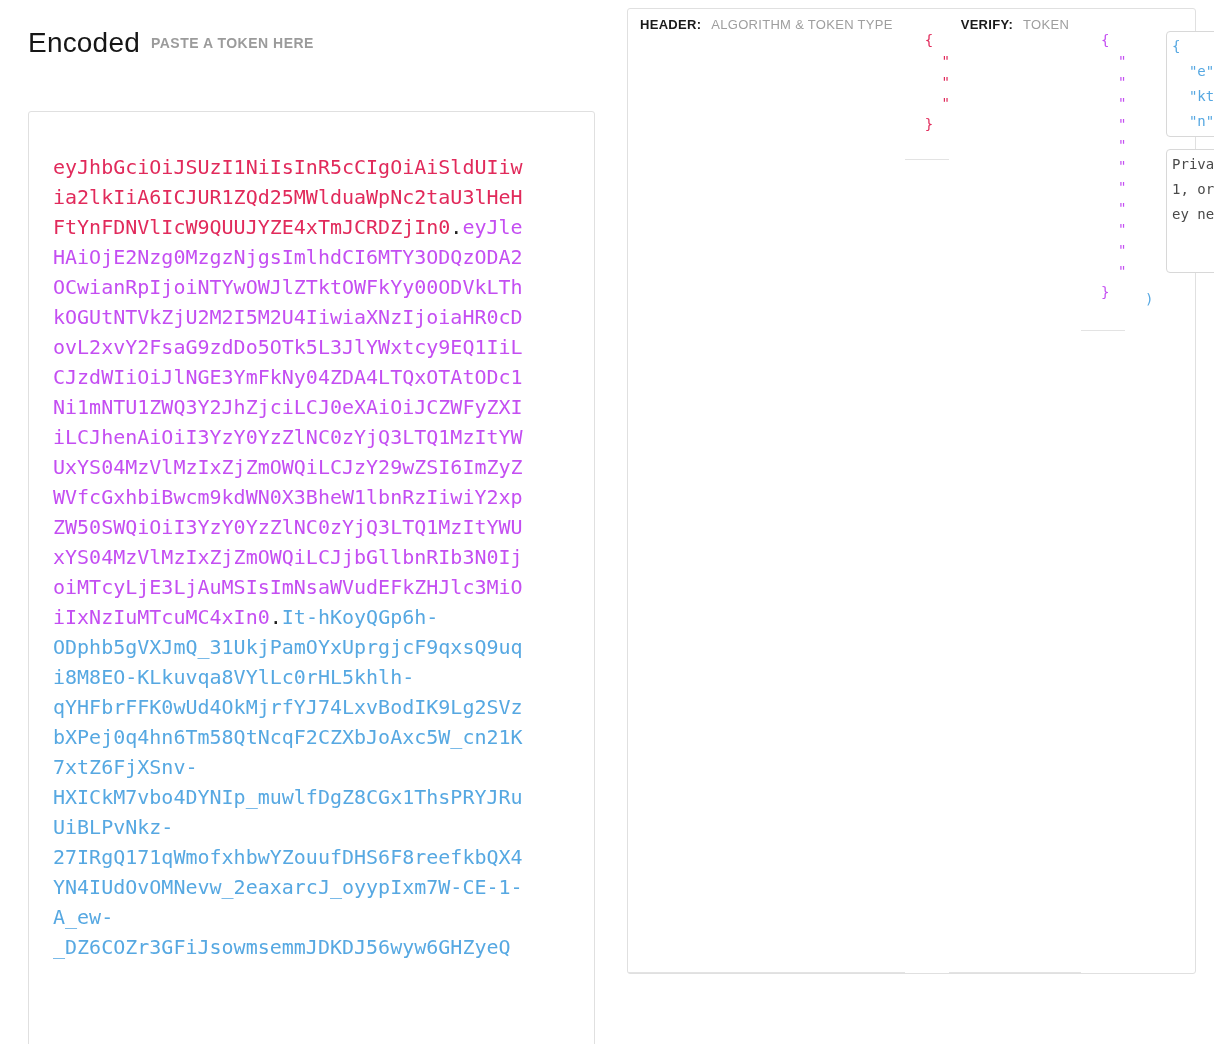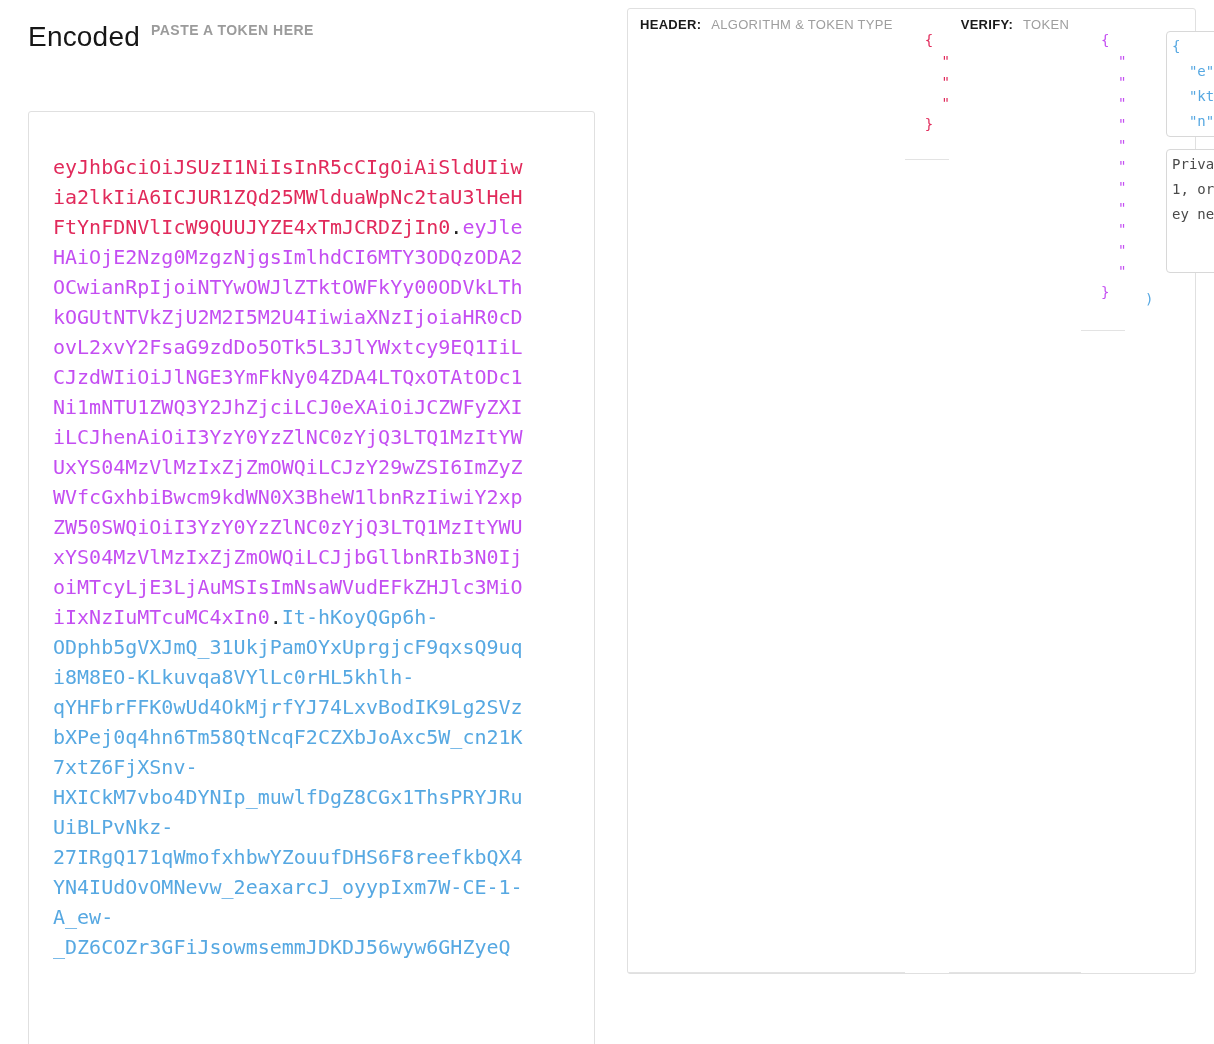--- a/index.html
+++ b/index.html
@@ -7,21 +7,21 @@
   body {
     width:1214px; height:1044px;
     font-family:"Liberation Sans", sans-serif;
     color:#212121;
     overflow:hidden;
   }
   .page { display:flex; gap:32px; padding:8px 18px 0 28px; }
   .col-left  { width:567px; flex:0 0 567px; }
   .col-right { width:569px; flex:0 0 569px; }
 
-  .col-head { height:56px; display:flex; align-items:flex-start; padding-top:14px; }
+  .col-head { height:56px; display:flex; align-items:center; padding-top:14px; }
   .panel-title {
     font-size:28px; font-weight:500; color:#161616; letter-spacing:0.2px; line-height:30px;
   }
   .panel-subtitle {
     font-size:14px; font-weight:600; color:#9b9b9b; letter-spacing:0.5px;
     margin-left:11px; text-transform:uppercase;
   }
 
   
   .token-box {

